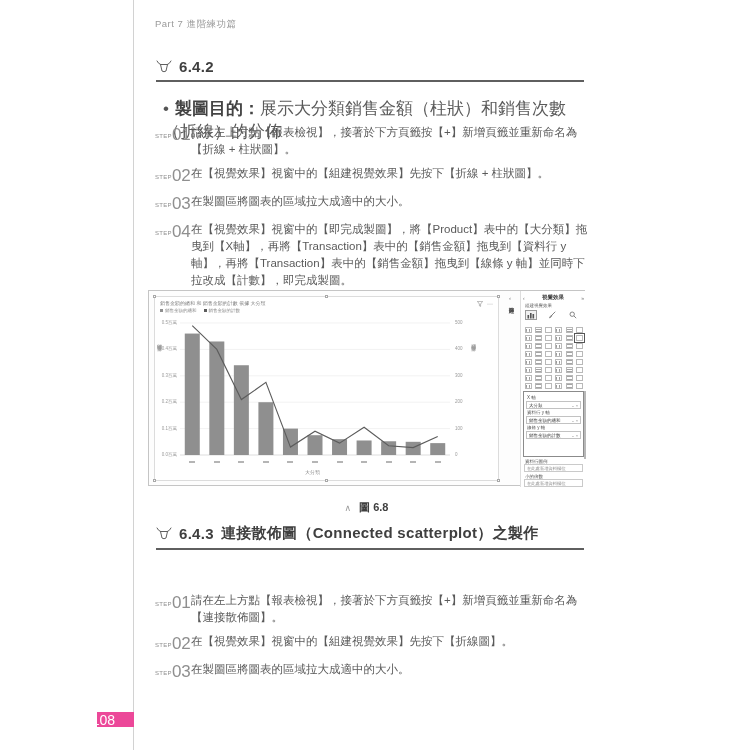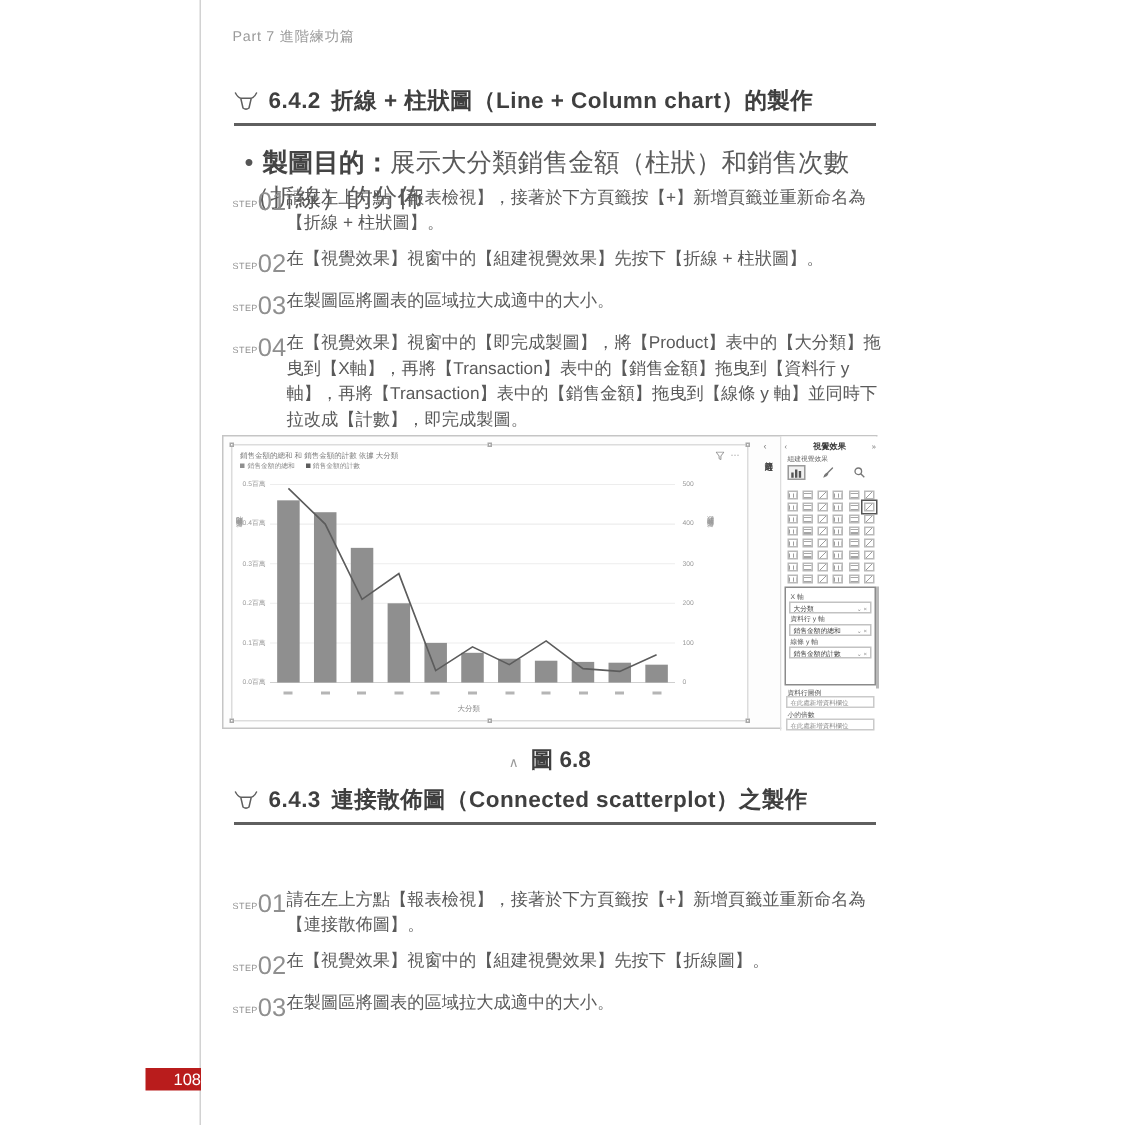--- a/index.html
+++ b/index.html
@@ -64,38 +64,37 @@
   .well-value { height:8px; border:1px solid #c2c2c2; background:#fff; display:flex; align-items:center; justify-content:space-between; padding:0 2px; }
   .well-value .v { font-size:4.5px; color:#3f3f3f; white-space:nowrap; overflow:hidden; }
   .well-value .ic { font-size:4px; color:#8a8a8a; white-space:nowrap; }
   .empty-well-label { position:absolute; left:4px; font-size:4.5px; color:#555; }
   .empty-well-box { position:absolute; left:3px; width:59px; height:8px; border:1px solid #cacaca; display:flex; align-items:center; padding-left:2px; }
   .empty-well-box .p { font-size:4.3px; color:#8f8f8f; white-space:nowrap; }
   .panel-scroll { position:absolute; left:63px; top:100px; width:2px; height:68px; background:#b8b8b8; }
 
   .fig-caption { position:absolute; left:148px; top:497px; width:437px; text-align:center; }
   .fig-caption .caret { color:#9a9a9a; font-size:9px; margin-right:8px; }
-  .fig-caption .cap { font-size:15px; font-weight:bold; color:#3f3f3f; }
-
-  .pagenum { position:absolute; left:97px; top:712px; width:37px; height:15px; background:#b91c1c; color:#fff; font-size:11px; display:flex; align-items:center; justify-content:flex-end; padding-right:0; }
+  .fig-caption .cap { font-size:11px; font-weight:bold; color:#3f3f3f; }
+
+  .pagenum { position:absolute; left:97px; top:712px; width:37px; height:15px; background:#ec4899; color:#fff; font-size:14px; display:flex; align-items:center; justify-content:flex-end; padding-right:19px; }
 </style>
 </head>
 <body>
 
 <div class="page">
   <div class="margin-rule"></div>
 
   <div class="hdr">Part 7 進階練功篇</div>
 
   <div class="sec-head" style="top:58px;">
     <svg class="sec-icon" viewBox="0 0 16 14">
       <path d="M1 1 Q2.5 4 4.5 4.5 M15 1 Q13.5 4 11.5 4.5 M4.5 4.5 H11.5 M4.5 4.5 L6 11 Q8 12.5 10 11 L11.5 4.5" fill="none" stroke="#5f5f5f" stroke-width="1" stroke-linecap="round"></path>
     </svg>
     <span class="num">6.4.2</span>
-    <span class="ttl">折線 + 柱狀圖（Line + Column chart）的製作</span>
   </div>
 
   <div class="goal" style="top:97px;">
     <span class="dot">•</span><b>製圖目的：</b><span>展示大分類銷售金額（柱狀）和銷售次數（折線）的分佈</span>
   </div>
 
   <div class="steps" style="top:124px;">
     <div class="step">
       <div class="step-label"><span class="s">STEP</span><span class="n">01</span></div>
       <div class="step-text">請在左上方點【報表檢視】，接著於下方頁籤按【+】新增頁籤並重新命名為【折線 + 柱狀圖】。</div>

